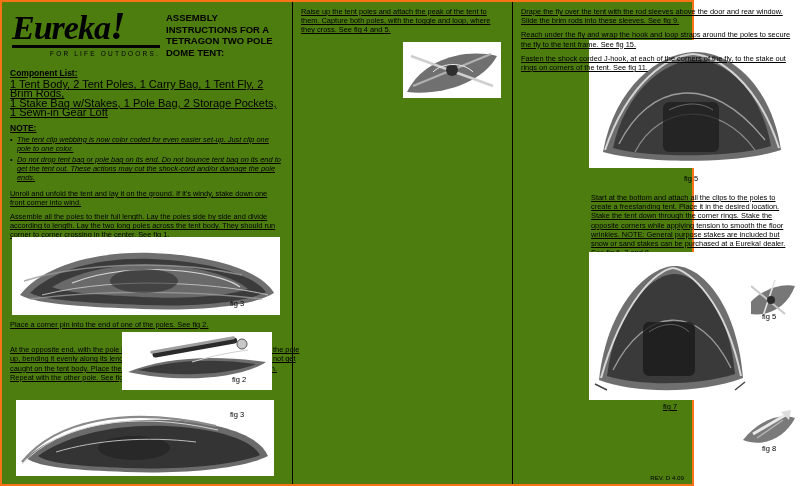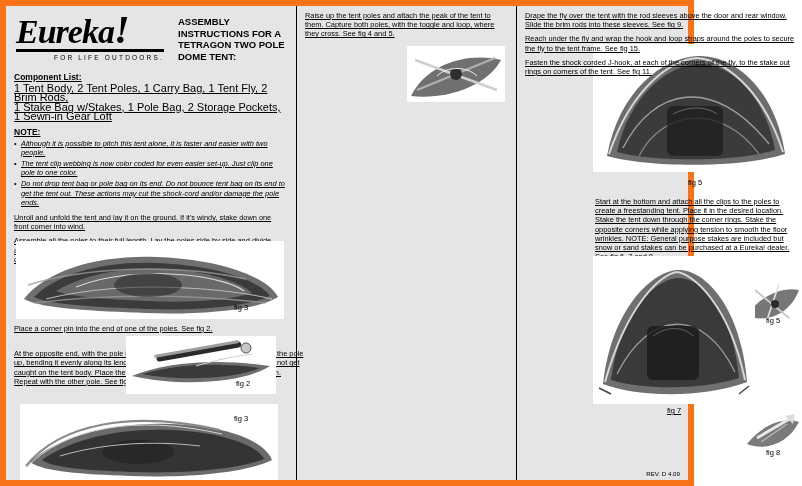--- a/index.html
+++ b/index.html
@@ -1,31 +1,31 @@
 <!DOCTYPE html>
 <html><head>
 <meta charset="utf-8">
 <style>
   html,body{margin:0;padding:0;background:#ffffff;}
   body{width:802px;height:486px;font-family:"Liberation Sans",sans-serif;color:#000;overflow:hidden;}
-  .page{position:relative;width:694px;height:486px;box-sizing:border-box;border:6px solid #f97316;background:#e5e5e5;}
+  .page{position:relative;width:694px;height:486px;box-sizing:border-box;border:2px solid #f97316;background:#4d7c0f;}
   .col{position:absolute;top:0;bottom:0;box-sizing:border-box;}
   .col1{left:0;width:290px;}
   .col2{left:290px;width:216px;border-left:1px solid #000;}
   .col3{left:510px;width:296px;border-left:1px solid #000;}
   .inner{padding:5px 8px;text-decoration:underline;}
 
   
   .logohead{display:flex;align-items:flex-start;padding:8px 8px 0 10px;}
   .logoblock{width:150px;}
   .eureka{font-family:"Liberation Serif",serif;font-weight:bold;font-style:italic;font-size:34px;line-height:32px;letter-spacing:-1px;position:relative;}
   .eureka .bang{font-size:40px;}
   .logorule{height:3px;background:#000;margin-top:1px;width:148px;}
   .logosub{font-size:6.5px;letter-spacing:2.2px;text-align:right;margin-top:2px;width:148px;}
-  .asmtitle{font-size:9.5px;font-weight:bold;line-height:11.5px;margin-left:14px;margin-top:2px;width:120px;}
+  .asmtitle{font-size:9.5px;font-weight:bold;line-height:11.5px;margin-left:6px;margin-top:2px;width:120px;}
 
   
   .h{font-size:8.5px;font-weight:bold;margin:6px 0 2px;}
   .p{font-size:7.4px;line-height:9.2px;margin:0 0 5px;}
   .tight{margin-bottom:16px;}
   .bullets{margin:0;padding:0;list-style:none;}
   .bullets li{font-size:7.4px;line-height:9.2px;font-style:italic;margin-bottom:2px;padding-left:7px;position:relative;}
   .bullets li:before{content:"•";position:absolute;left:0;font-style:normal;}
   .compline{font-size:11px;line-height:9.4px;}
 
@@ -54,21 +54,20 @@
       <div class="asmtitle">ASSEMBLY INSTRUCTIONS FOR A TETRAGON TWO POLE DOME TENT:</div>
     </div>
 
     <div class="inner" style="padding-top:4px;">
       <div class="h">Component List:</div>
       <div class="compline">1 Tent Body,   2 Tent Poles,  1 Carry Bag,  1 Tent Fly,  2 Brim Rods,</div>
       <div class="compline">1 Stake Bag w/Stakes,  1 Pole Bag,  2 Storage Pockets,  1 Sewn-in Gear Loft</div>
 
       <div class="h" style="margin-top:5px;">NOTE:</div>
       <ul class="bullets">
-        <li>Although it is possible to pitch this tent alone, it is faster and easier with two people.</li>
         <li>The tent clip webbing is now color coded for even easier set-up. Just clip one pole to one color.</li>
         <li>Do not drop tent bag or pole bag on its end. Do not bounce tent bag on its end to get the tent out. These actions may cut the shock-cord and/or damage the pole ends.</li>
       </ul>
 
       <div class="p" style="margin-top:6px;">Unroll and unfold the tent and lay it on the ground. If it's windy, stake down one front corner into wind.</div>
       <div class="p">Assemble all the poles to their full length. Lay the poles side by side and divide according to length. Lay the two long poles across the tent body. They should run corner to corner crossing in the center.  See fig 1.</div>
     </div>
 
     <div class="fig" style="left:10px;top:235px;width:268px;height:78px;">
       <div class="imgbox">

